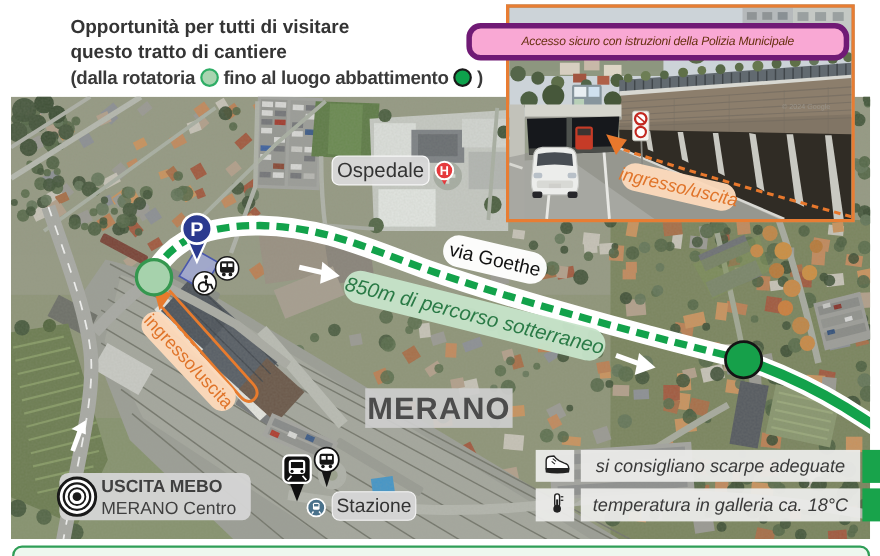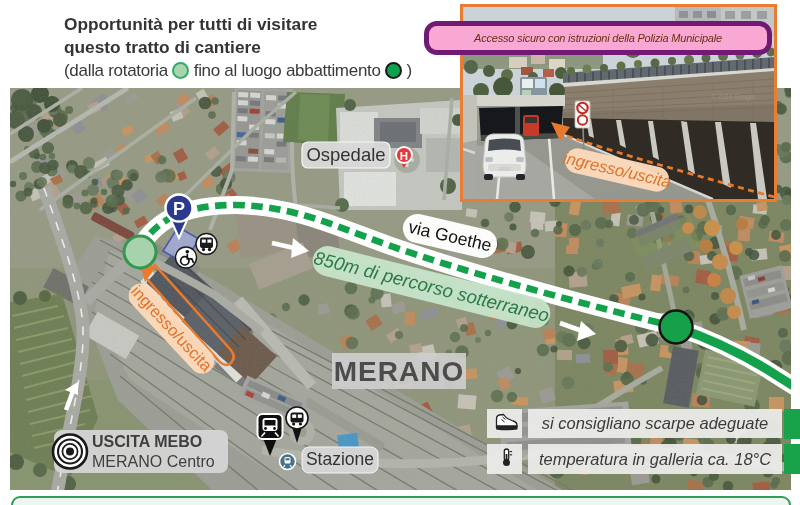--- a/index.html
+++ b/index.html
@@ -1,18 +1,18 @@
 <!DOCTYPE html>
 <html><head><meta charset="utf-8">
 <style>
 html,body{margin:0;padding:0;background:#fff;width:800px;height:505px;overflow:hidden;
 font-family:"Liberation Sans",sans-serif;}
 .abs{position:absolute;}
 #hdr{position:absolute;left:64px;top:13px;font-size:17.3px;line-height:23px;color:#343434;font-weight:bold;white-space:nowrap;}
-#hdr .l3{font-weight:normal;font-size:17px;letter-spacing:-0.3px;color:#3a3a3a;}
+#hdr .l3{font-weight:bold;font-size:17px;letter-spacing:-0.3px;color:#3a3a3a;}
 .dot{display:inline-block;width:13px;height:13px;border-radius:50%;vertical-align:-2.5px;}
 .dot1{background:#a9d4b0;border:2.5px solid #2fae66;}
 .dot2{background:#0da24c;border:2px solid #1a1a1a;}
 #accesso{position:absolute;left:424px;top:21px;width:338px;height:24px;background:#f9a8d4;
 border:5px solid #701a75;border-radius:13px;z-index:30;display:flex;align-items:center;justify-content:center;
 font-style:italic;font-size:11px;letter-spacing:-0.2px;color:#66300f;white-space:nowrap;}
 #inset{position:absolute;left:460px;top:4px;width:311px;height:192px;border:3px solid #e87d33;z-index:20;background:#9aa08e;}
 #map{position:absolute;left:10px;top:88px;width:781px;height:402px;}
 #greenbox{position:absolute;left:11px;top:496px;width:776px;height:20px;border:2px solid #2f9e57;border-radius:9px;background:#eef7ef;}
 </style></head>

